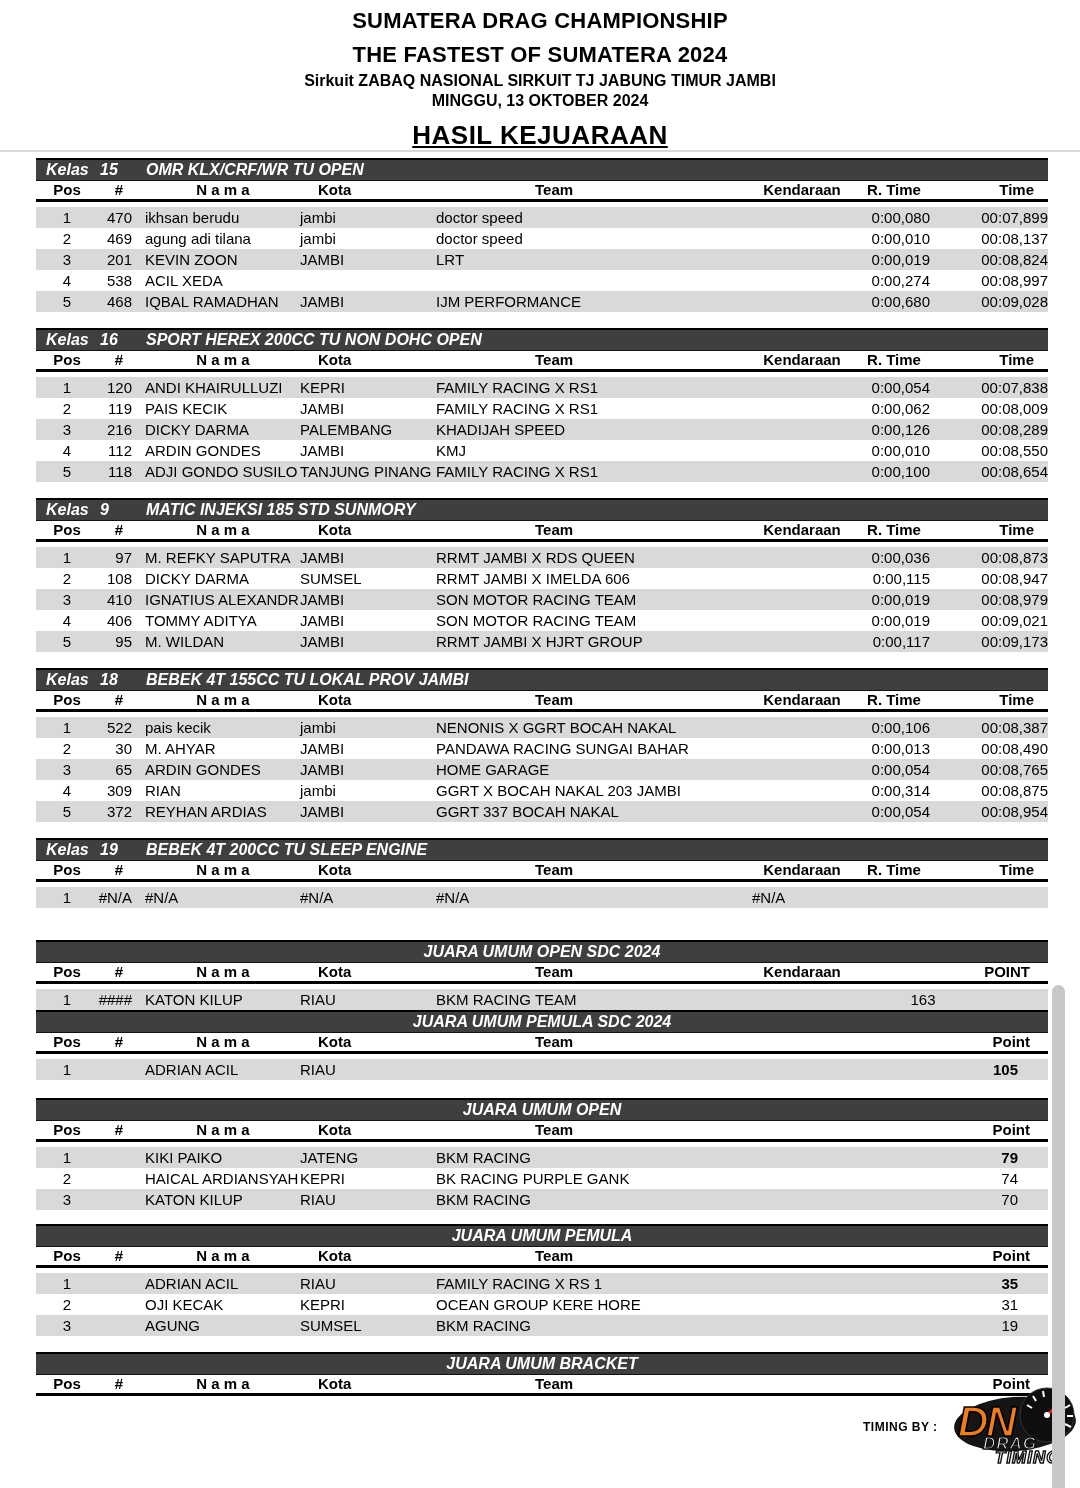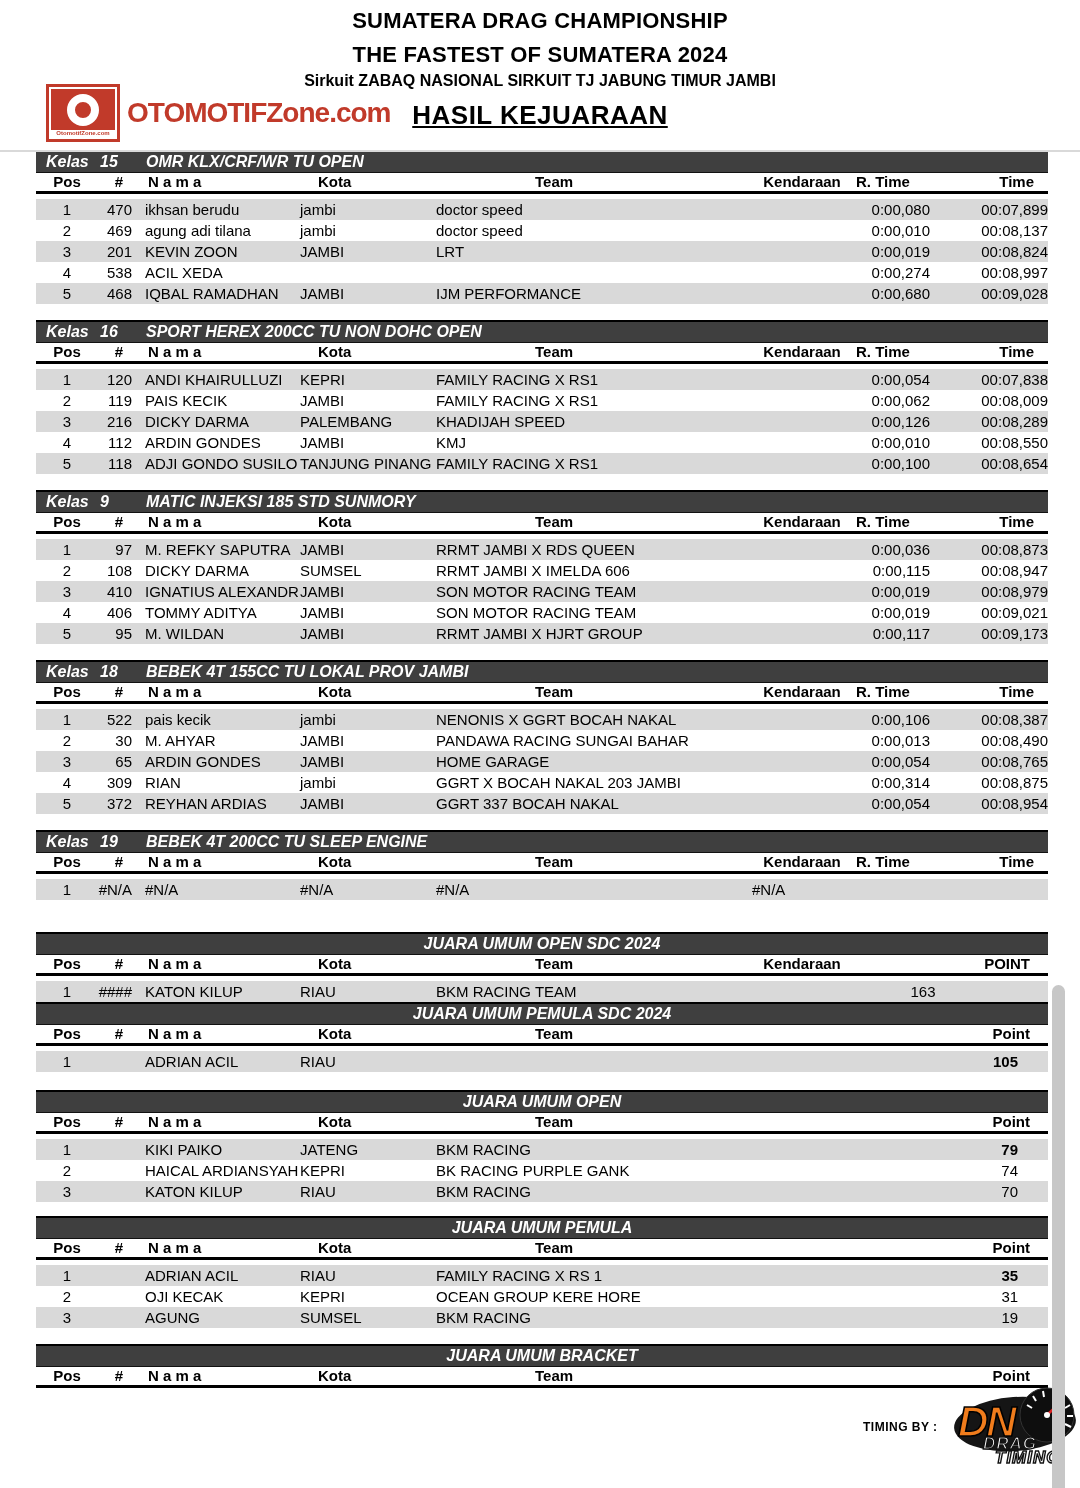--- a/index.html
+++ b/index.html
@@ -34,65 +34,57 @@
   tr.cols td{font-weight:bold;font-size:15px;height:20px;background:#fff;
     border-bottom:3px solid #000;white-space:nowrap}
   tbody.gap td{height:7px;background:#fff}
   tbody.rows td{height:21px;font-size:15px;white-space:nowrap;overflow:hidden}
   tbody.rows tr.g td{background:#d9d9d9}
   tr.ptbold td.pt{font-weight:bold}
   .c{text-align:center}
   .r{text-align:right}
   .h-pos{text-align:center}
   .h-num{text-align:center}
-  .h-nama{text-align:left;padding-left:8px}
+  .h-nama{text-align:center;padding-left:8px}
   .h-kota{text-align:left;padding-left:20px}
   .h-team{text-align:left;padding-left:100px}
   .h-kend{text-align:center}
-  .h-rt{text-align:left;padding-right:8px}
+  .h-rt{text-align:center;padding-right:8px}
   .h-tm{text-align:right;padding-right:14px}
   .h-pt{text-align:right;padding-right:18px}
   td.num{padding-right:8px}
   td.nama{padding-left:5px}
   td.kota{padding-left:2px}
   td.team{padding-left:1px}
   td.kend{padding-left:4px}
   td.rt{padding-right:10px}
   td.tm{}
   td.pt{text-align:right;padding-right:30px}
   td.pt163{text-align:center;padding-right:58px}
   .mt14{margin-top:14px}
   .mt16{margin-top:16px}
   .mt18{margin-top:18px}
   .mt32{margin-top:32px}
-  .mt8{margin-top:0}
+  .mt8{margin-top:8px}
   
   .timing-text{position:absolute;left:863px;top:1420px;font-size:12px;font-weight:bold;letter-spacing:.5px}
   .dn-logo{position:absolute;left:953px;top:1386px}
   
   .scrollbar-track{position:absolute;left:1052px;top:985px;width:13px;height:503px;
     background:#c7c7c7;border-radius:7px 7px 0 0;z-index:9}
 </style>
 </head>
 <body>
 
 <div class="doc-header">
   <div class="t1">SUMATERA DRAG CHAMPIONSHIP</div>
   <div class="t2">THE FASTEST OF SUMATERA 2024</div>
   <div class="s1">Sirkuit ZABAQ NASIONAL SIRKUIT TJ JABUNG TIMUR JAMBI</div>
+  <div class="s2">MINGGU, 13 OKTOBER 2024</div>
   <div class="hk">HASIL KEJUARAAN</div>
-  <div class="logo">
-    <div class="logo-box">
-      <div class="logo-redsq">
-        <div class="logo-ring"></div>
-      </div>
-      <div class="logo-tiny">OtomotifZone.com</div>
-    </div>
-    <div class="logo-text">OTOMOTIFZone.com</div>
-  </div>
 </div>
 <div class="top-rule"></div>
 
 <table class="tbl mt8">
   <colgroup>
       <col style="width:62px">
       <col style="width:42px">
       <col style="width:158px">
       <col style="width:137px">
       <col style="width:313px">

